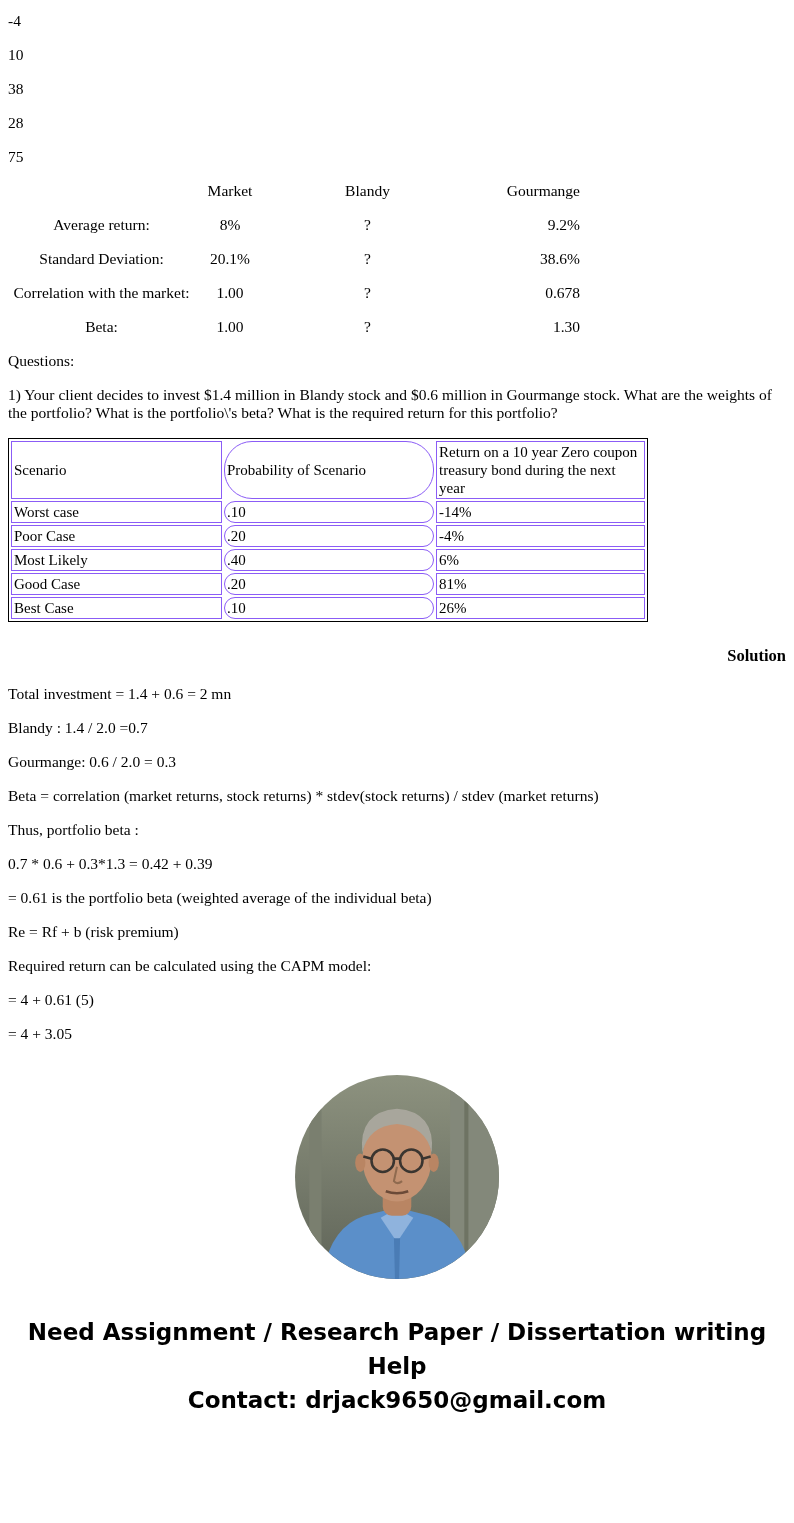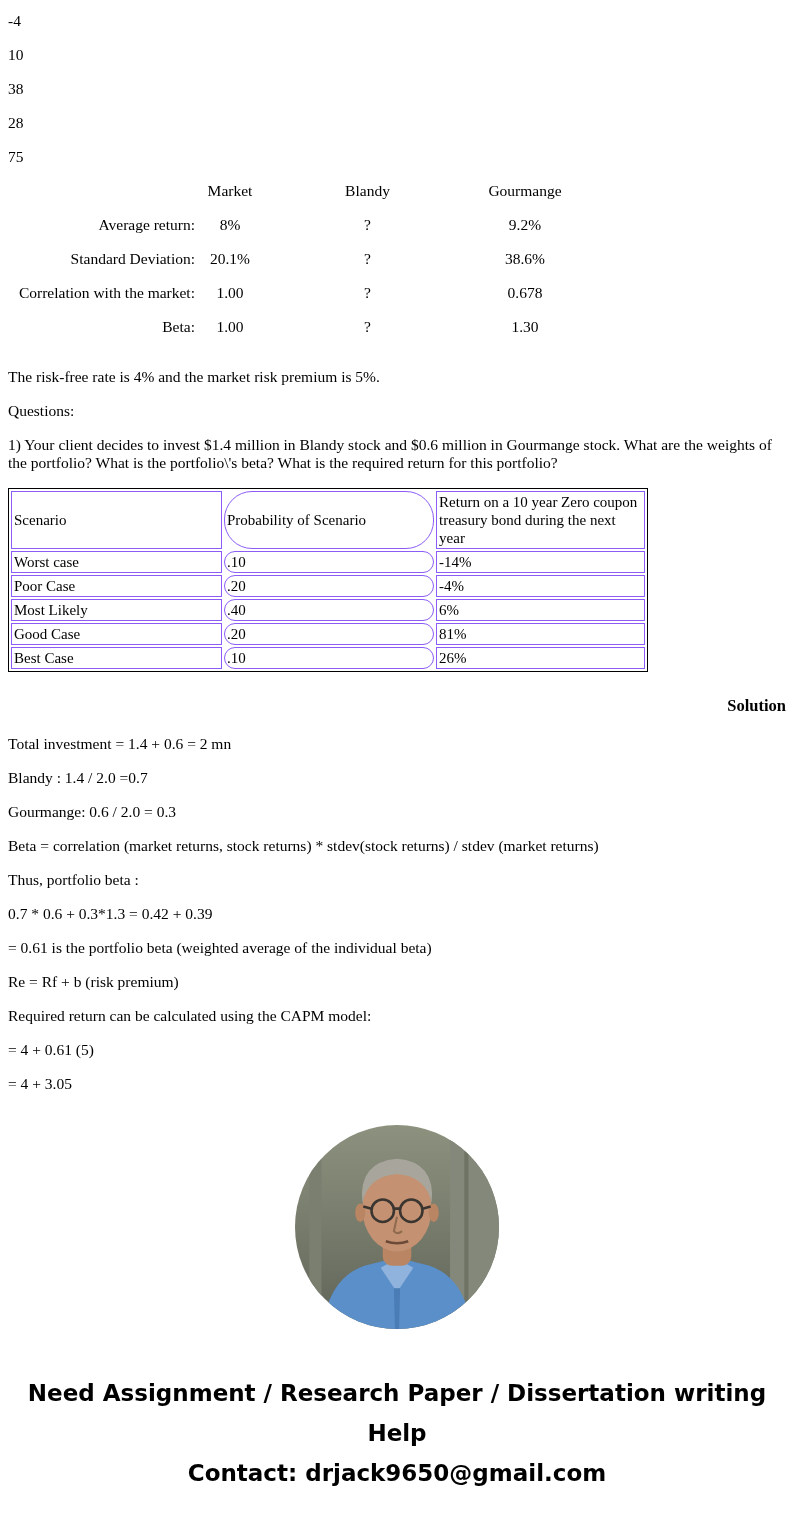--- a/index.html
+++ b/index.html
@@ -27,24 +27,24 @@
   
   table.stats {
     border-collapse: collapse;
     margin: 0 0 0 0;
   }
   table.stats td {
     padding: 0 0 16px 0;
     line-height: 18px;
     vertical-align: top;
   }
-  .c-label { width: 187px; text-align: right; }
+  .c-label { width: 187px; text-align: center; }
   .c-market { width: 70px;  text-align: center; }
   .c-blandy { width: 205px; text-align: center; }
-  .c-gour   { width: 110px; text-align: center; }
+  .c-gour   { width: 110px; text-align: right; }
 
   p.after-stats { margin-top: 16px; }
 
   
   table.scenario {
     border: 1px solid #000;
     border-spacing: 2px;
     width: 640px;
     margin: 12px 0 0 0;
     font-size: 15px;
@@ -71,27 +71,27 @@
 
   
   .avatar-wrap {
     text-align: center;
     margin-top: 32px;
   }
   .avatar-wrap svg { display: inline-block; }
 
   
   .footer {
-    margin: 40px auto 0 auto;
+    margin: 32px auto 0 auto;
     max-width: 740px;
     text-align: center;
     font-family: "DejaVu Sans", sans-serif;
     font-weight: bold;
     font-size: 23px;
-    line-height: 40px;
+    line-height: 34px;
   }
   .footer p { margin: 0; }
 </style>
 </head>
 <body>
 
 <div class="page">
 
   <div>
     <p class="line">-4</p>
@@ -129,21 +129,20 @@
       </tr>
       <tr>
         <td class="c-label">Beta:</td>
         <td class="c-market">1.00</td>
         <td class="c-blandy">?</td>
         <td class="c-gour">1.30</td>
       </tr>
     </tbody>
   </table>
 
-  <p class="line after-stats">The risk-free rate is 4% and the market risk premium is 5%.</p>
   <p class="line">Questions:</p>
   <p class="line">1) Your client decides to invest $1.4 million in Blandy stock and $0.6 million in Gourmange stock. What are the weights of the portfolio? What is the portfolio\'s beta? What is the required return for this portfolio?</p>
 
   <table class="scenario">
     <tbody>
       <tr>
         <td class="sc-col1">Scenario</td>
         <td class="sc-col2">Probability of Scenario</td>
         <td class="sc-col3">Return on a 10 year Zero coupon treasury bond during the next year</td>
       </tr>

